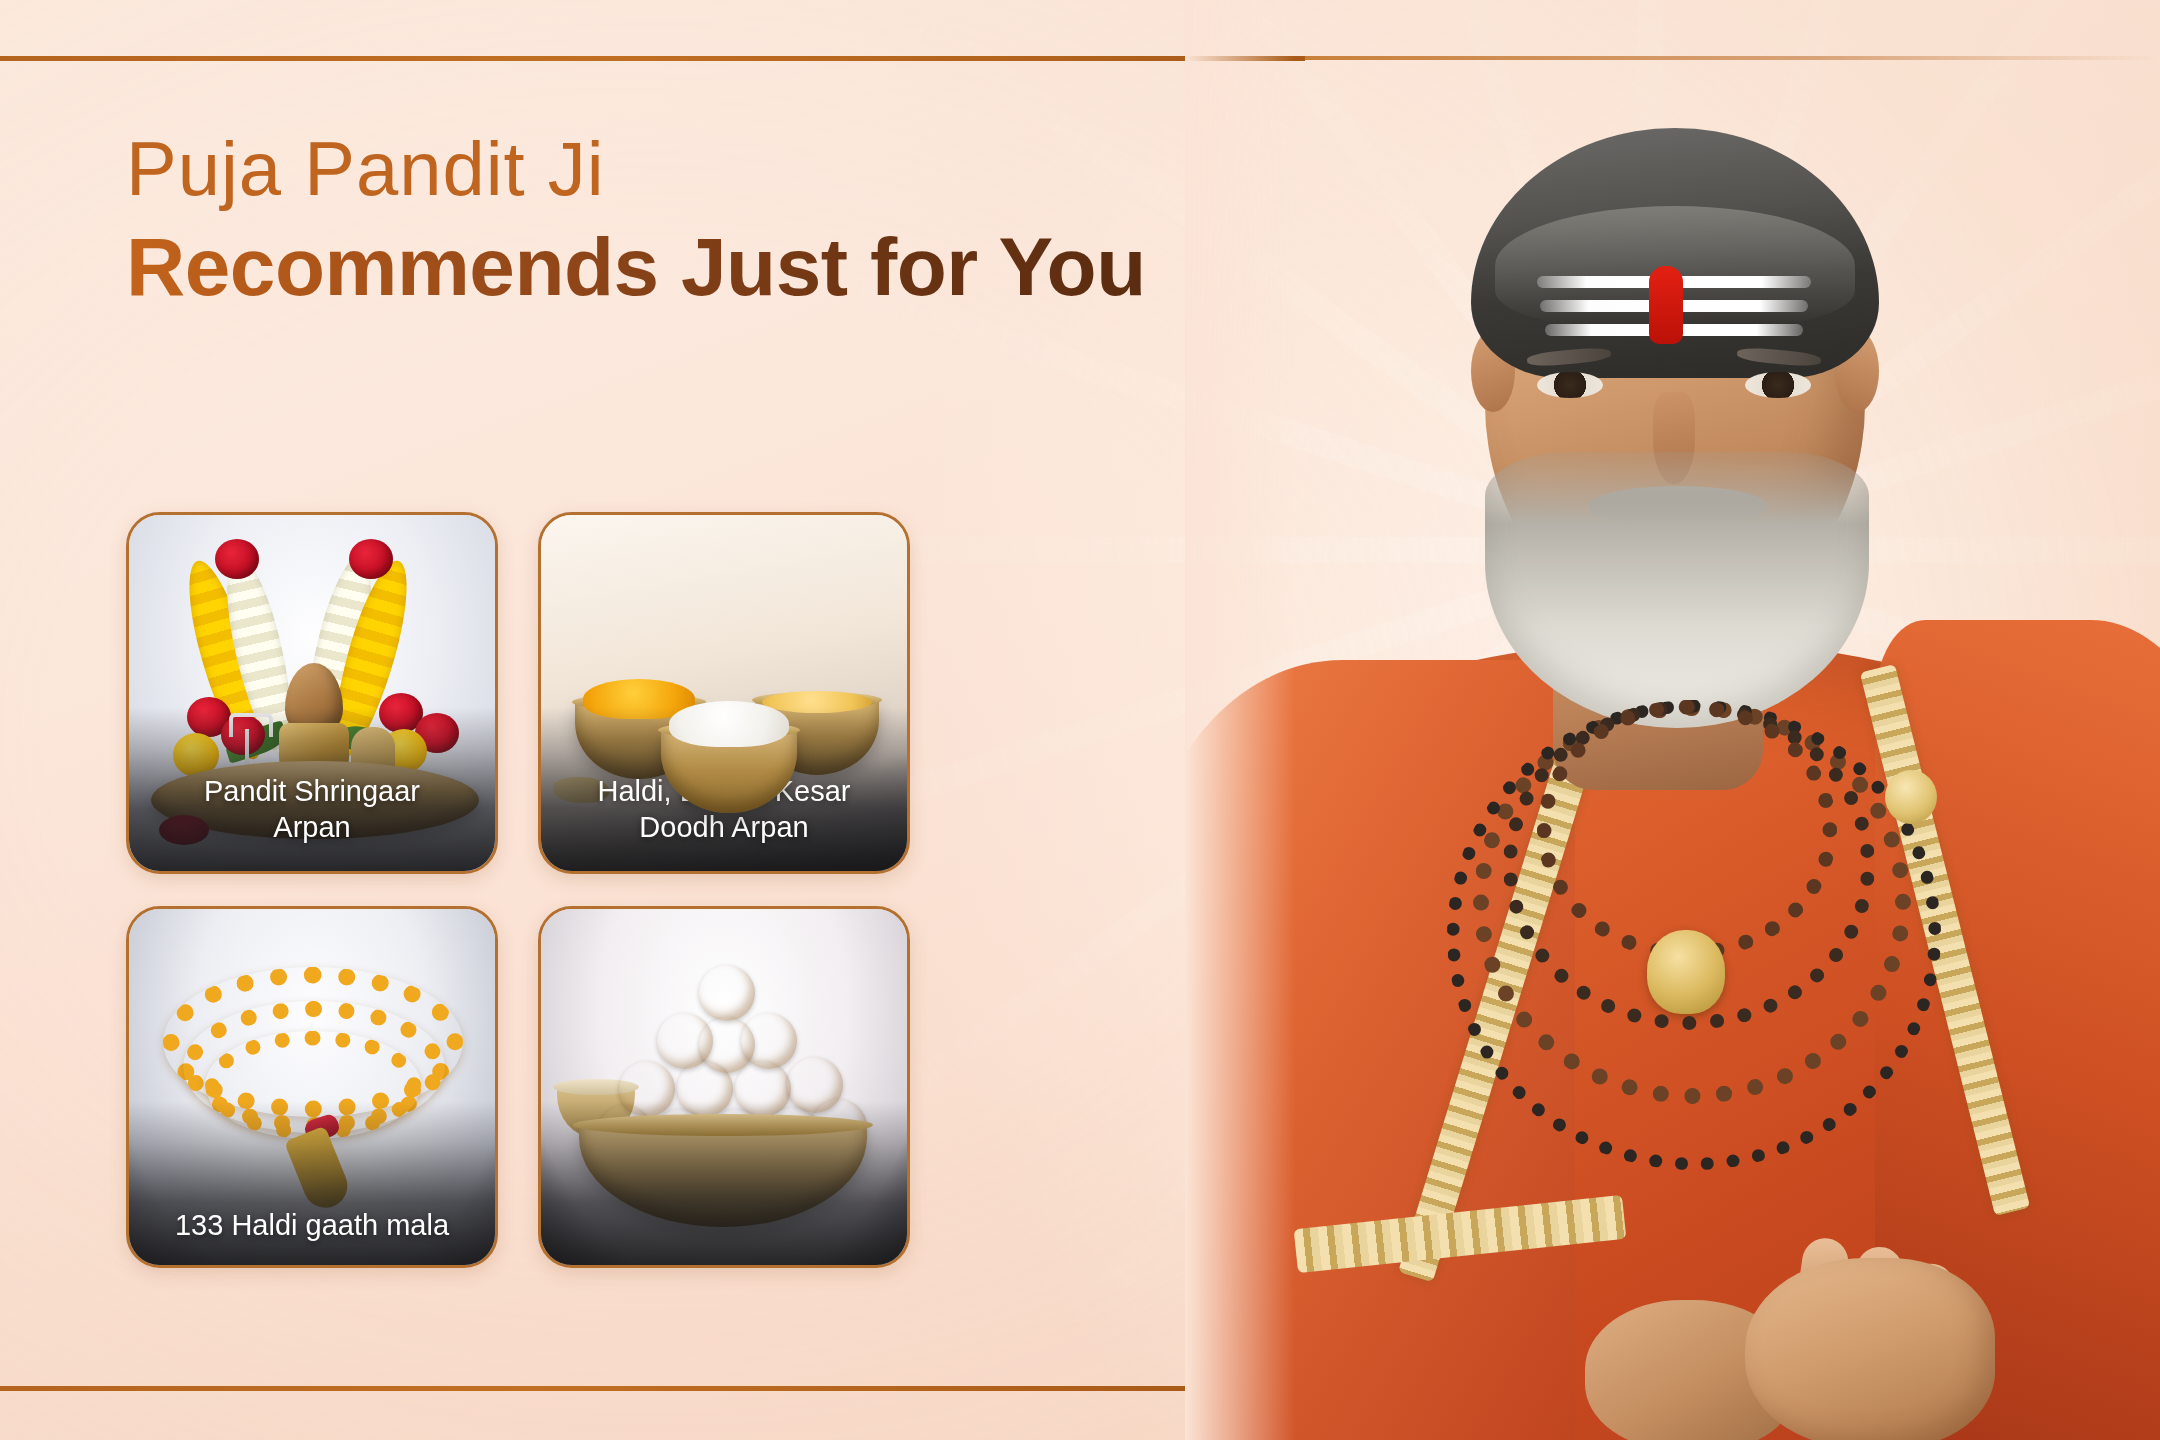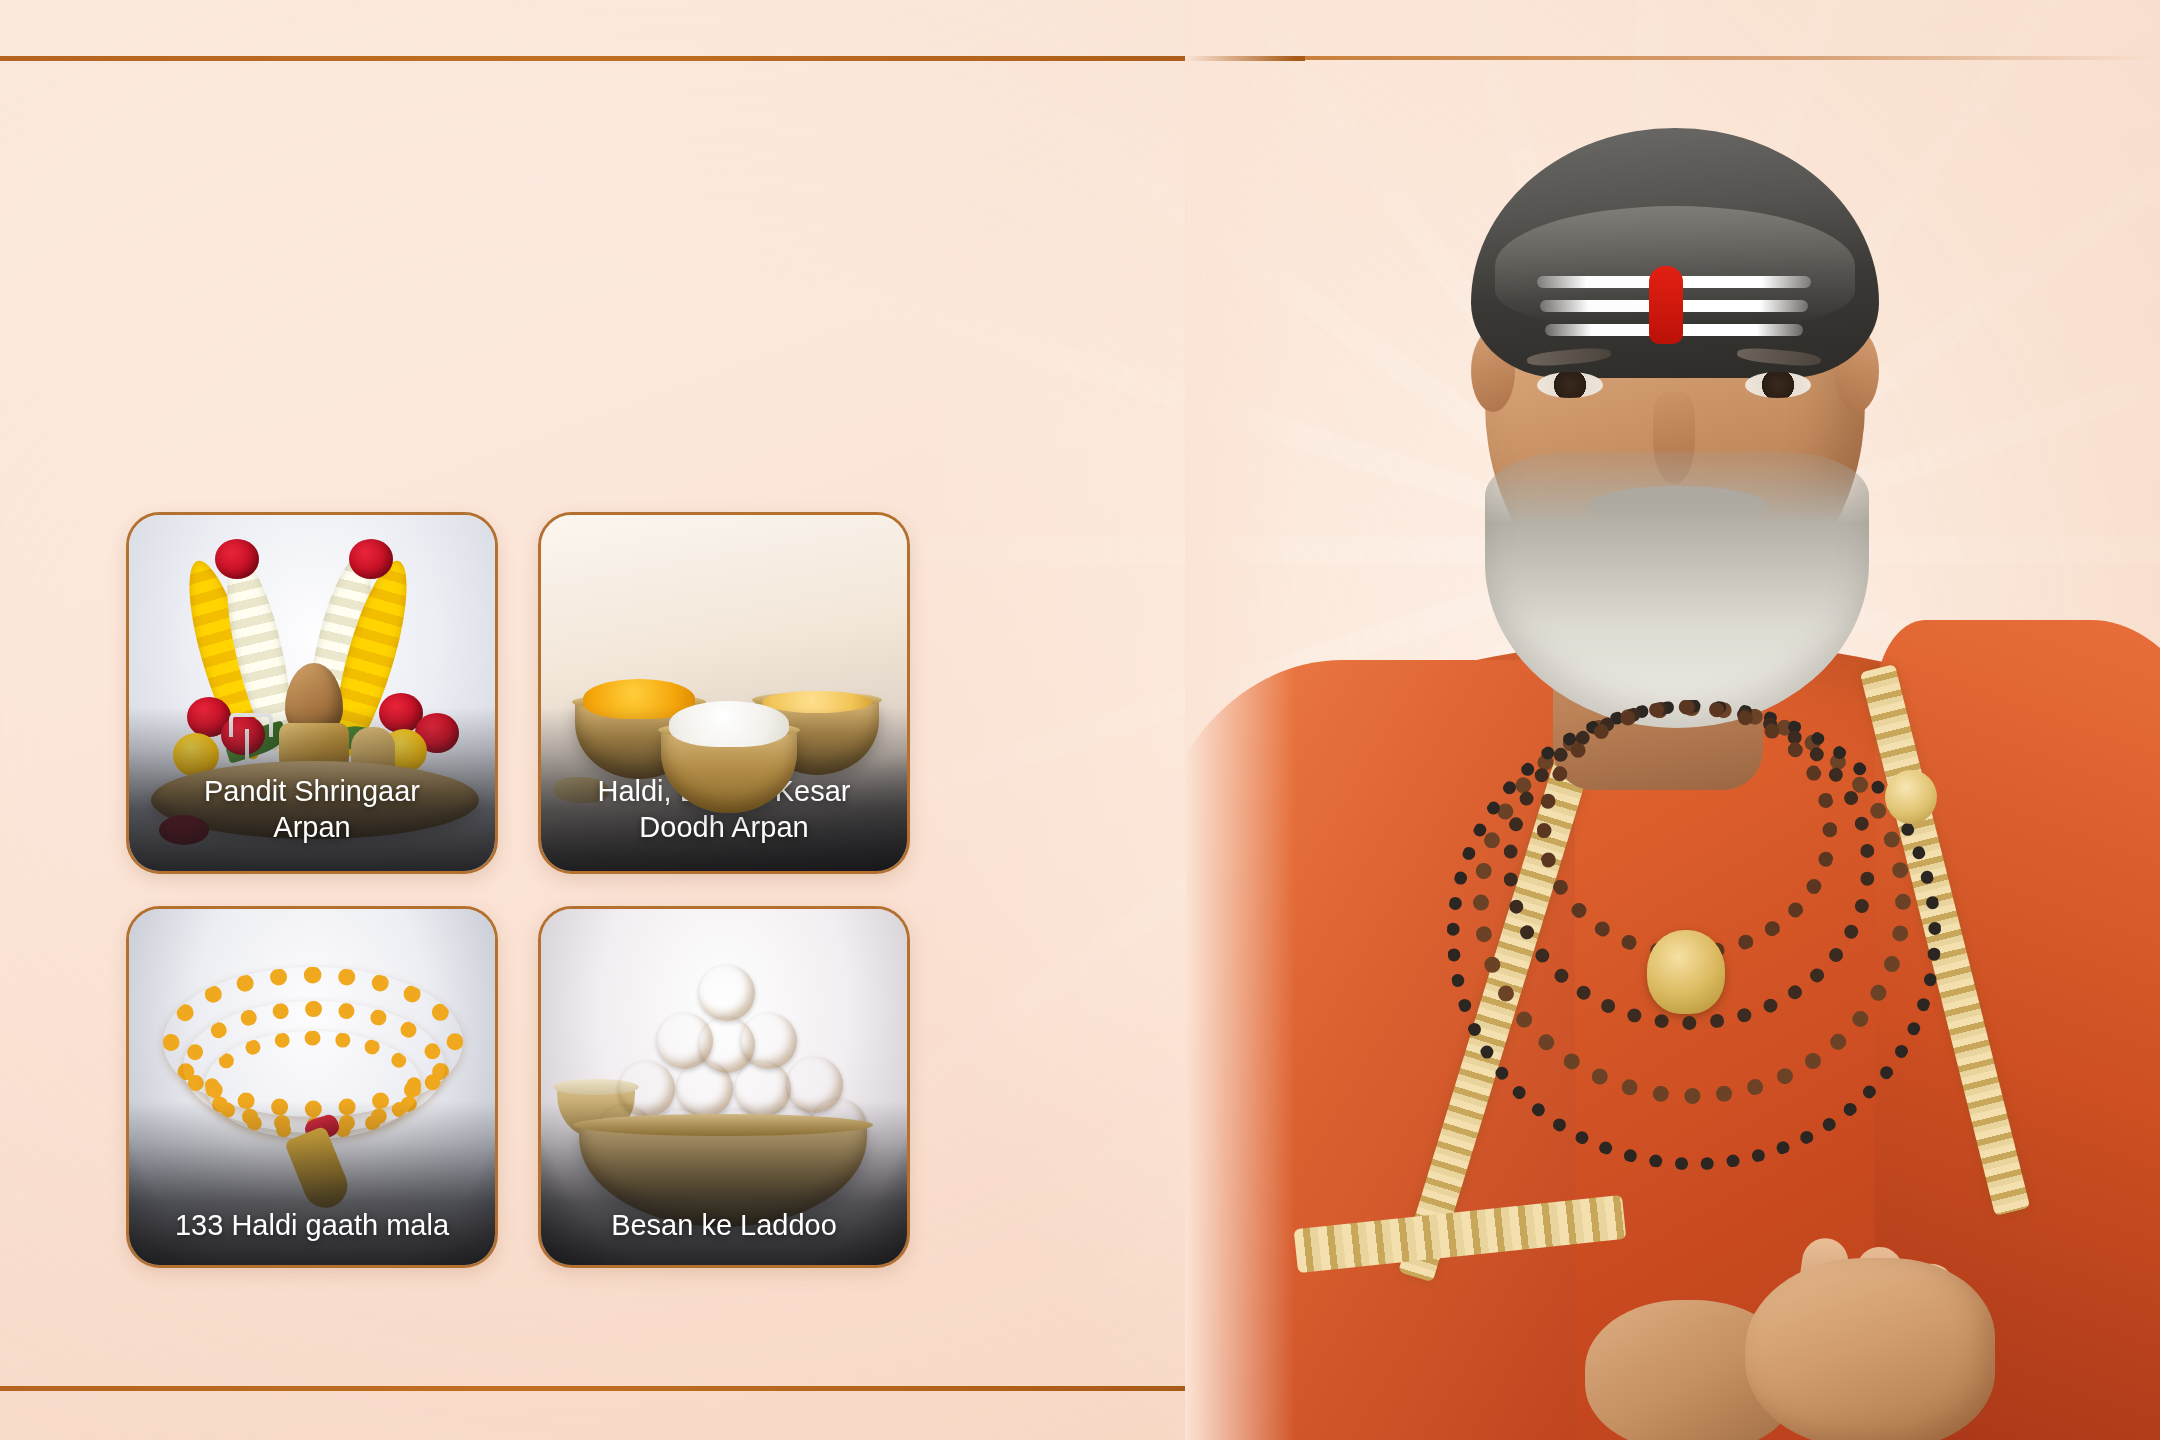--- a/index.html
+++ b/index.html
@@ -354,20 +354,24 @@
     <span style="transform:translate(-50%,0) rotate(324deg)"></span>
     <span style="transform:translate(-50%,0) rotate(342deg)"></span>
   </div>
   <div class="vignette"></div>
 
   <div class="rule top"></div>
   <div class="rule topright"></div>
   <div class="rule bottom"></div>
   <div class="rule vert"></div>
 
+  <div class="headings">
+    <div class="kicker">Puja Pandit Ji</div>
+    <div class="headline">Recommends Just for You</div>
+  </div>
 
   <div class="grid">
 
     <div class="card two">
       <div class="art art-thali">
         <div class="garland gy gar-l"></div>
         <div class="garland gw gar-l2"></div>
         <div class="garland gw gar-r2"></div>
         <div class="garland gy gar-r"></div>
         <div class="rose" style="left:86px;  top:24px;"></div>
@@ -437,21 +441,20 @@
         <div class="ld" style="left:194px; top:152px;"></div>
         <div class="ld" style="left:246px; top:148px;"></div>
         <div class="ld" style="left:56px;  top:196px;"></div>
         <div class="ld" style="left:112px; top:200px;"></div>
         <div class="ld" style="left:168px; top:200px;"></div>
         <div class="ld" style="left:224px; top:198px;"></div>
         <div class="ld" style="left:270px; top:190px;"></div>
         <div class="ldbowl"></div>
       </div>
       <div class="shade"></div>
-      <div class="caption">Besan ke Laddoo</div>
     </div>
 
   </div>
 
   <div class="pandit">
     <div class="p-shoulders"></div>
     <div class="p-drape-l"></div>
     <div class="p-drape-r"></div>
     <div class="zari zari-l"></div>
     <div class="zari zari-r"></div>

